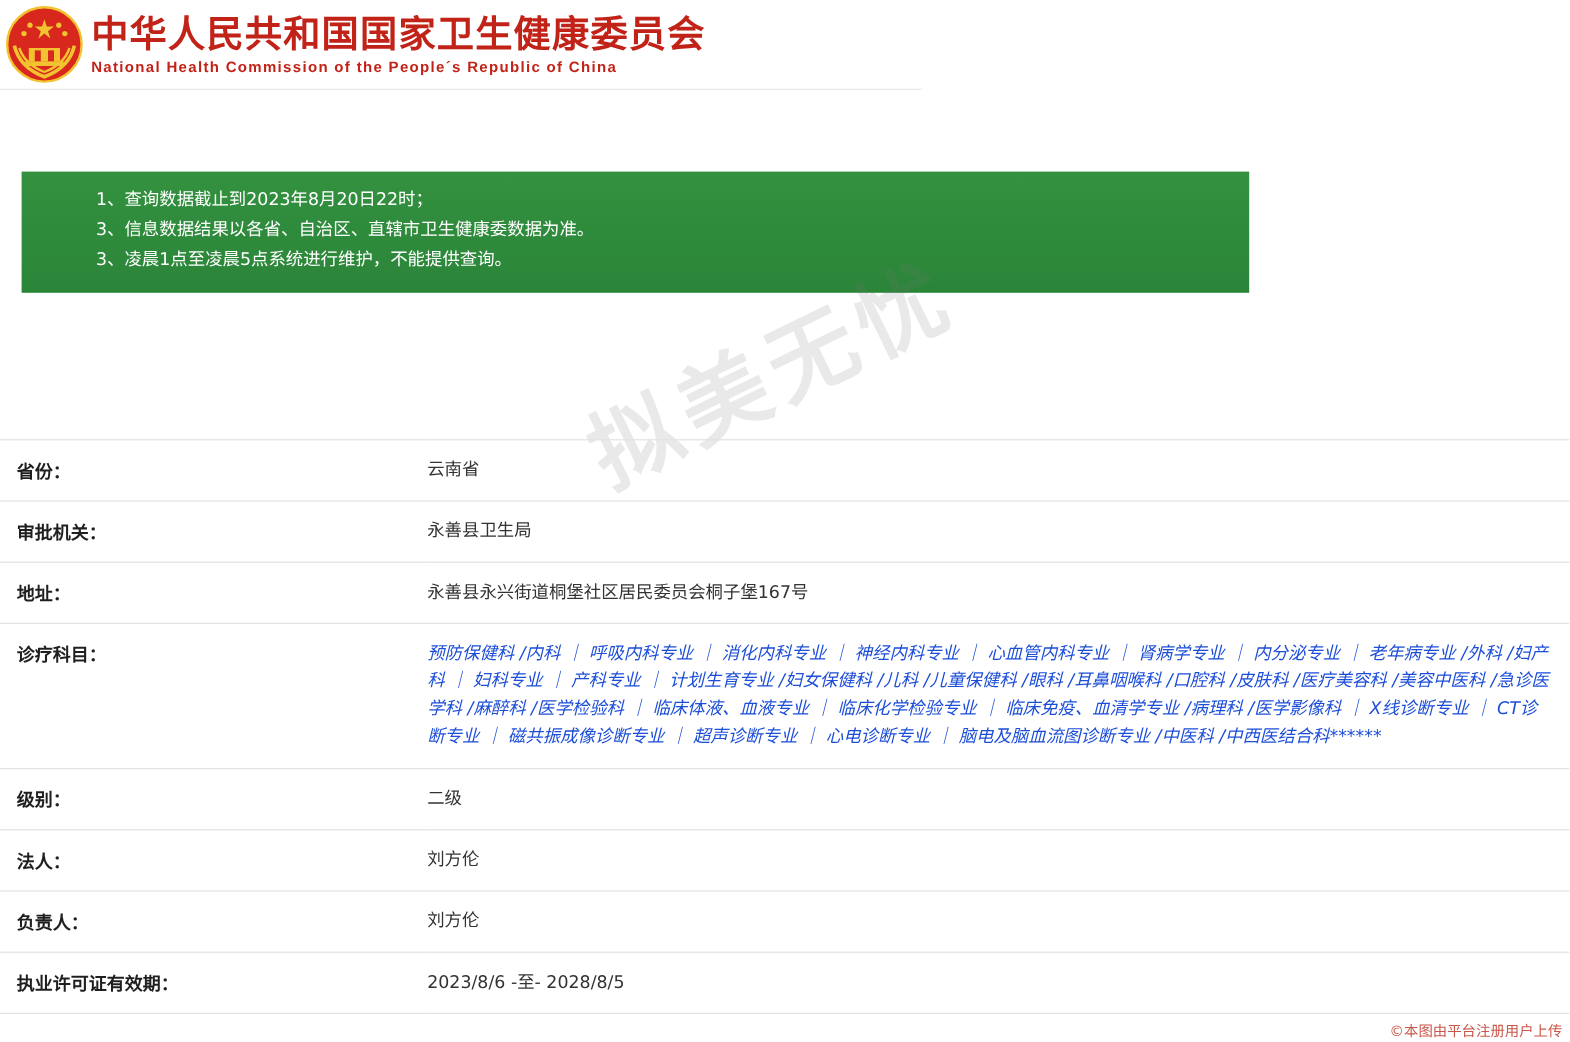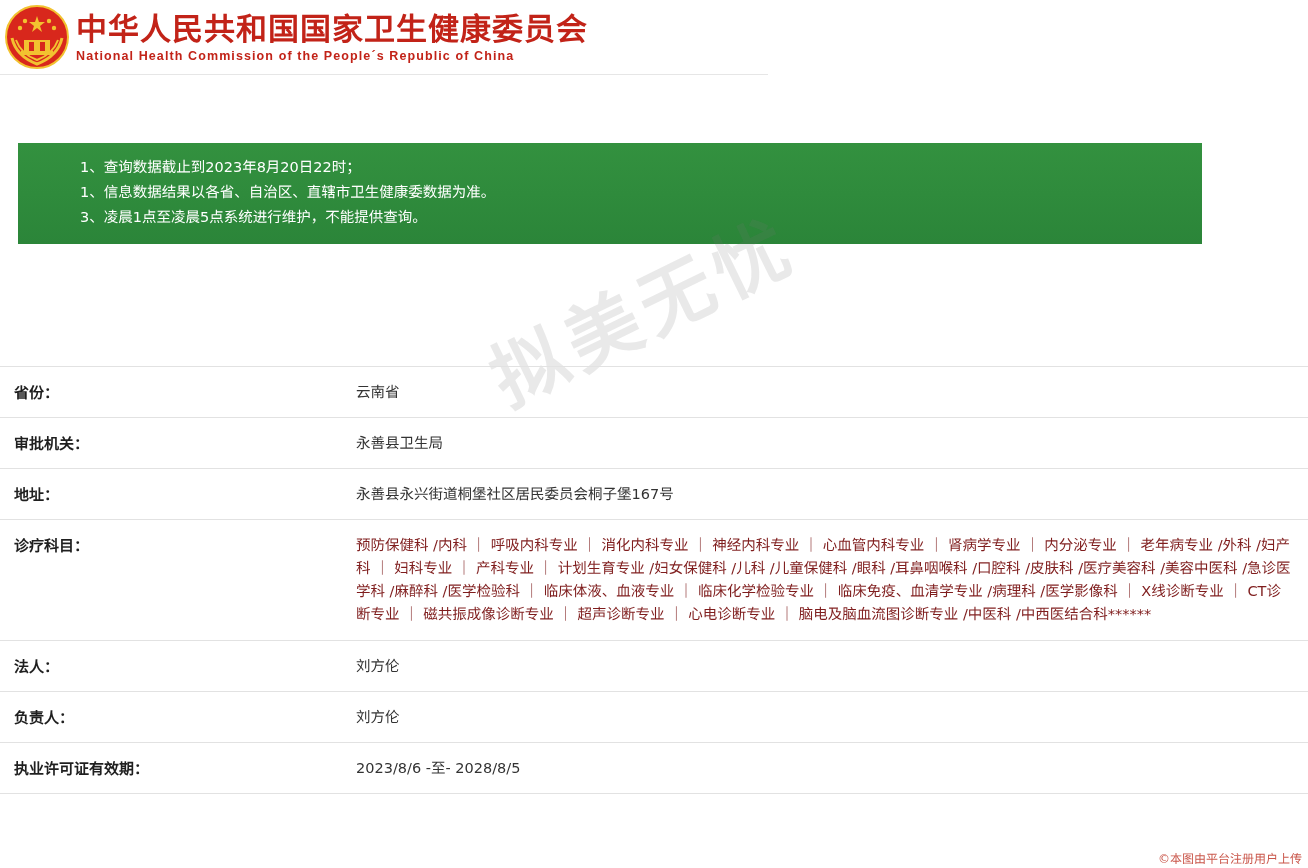--- a/index.html
+++ b/index.html
@@ -59,21 +59,21 @@
     letter-spacing: 1.1px;
     line-height: 18px;
     white-space: nowrap;
   }
 
   
   .notice {
     position: absolute;
     left: 18px;
     top: 143px;
-    width: 1184px;
+    width: 1023px;
     background: #2e8b3d;
     background: linear-gradient(#33913f, #2b8539);
     color: #ffffff;
     padding: 12px 0 14px 0;
     box-sizing: border-box;
   }
   .notice-line {
     font-family: "DejaVu Sans", "Liberation Sans", sans-serif;
     font-size: 14.5px;
     line-height: 25px;
@@ -120,21 +120,22 @@
     white-space: nowrap;
   }
   td.value {
     font-size: 14.5px;
     color: #333333;
     line-height: 22px;
     padding-right: 16px;
   }
   td.value.dept {
     line-height: 23px;
-    color: #7f1d1d;
+    color: #1d4ed8;
+    font-style: italic;
   }
 
   
   .watermark {
     position: absolute;
     left: 470px;
     top: 330px;
     font-family: "DejaVu Sans", "Liberation Sans", sans-serif;
     font-size: 74px;
     font-weight: bold;
@@ -184,21 +185,21 @@
       </svg>
     </div>
     <div class="header-texts">
       <div class="header-cn">中华人民共和国国家卫生健康委员会</div>
       <div class="header-en">National Health Commission of the People´s Republic of China</div>
     </div>
   </div>
 
   <div class="notice">
     <div class="notice-line">1、查询数据截止到2023年8月20日22时；</div>
-    <div class="notice-line">1、信息数据结果以各省、自治区、直辖市卫生健康委数据为准。</div>
+    <div class="notice-line">3、信息数据结果以各省、自治区、直辖市卫生健康委数据为准。</div>
     <div class="notice-line">3、凌晨1点至凌晨5点系统进行维护，不能提供查询。</div>
   </div>
 
 
   <div class="watermark">拟美无忧</div>
 
   <table class="info-table">
     <tbody>
       <tr>
         <td class="label">省份：</td>
@@ -210,20 +211,24 @@
       </tr>
       <tr>
         <td class="label">地址：</td>
         <td class="value">永善县永兴街道桐堡社区居民委员会桐子堡167号</td>
       </tr>
       <tr>
         <td class="label">诊疗科目：</td>
         <td class="value dept">预防保健科 /内科 ｜ 呼吸内科专业 ｜ 消化内科专业 ｜ 神经内科专业 ｜ 心血管内科专业 ｜ 肾病学专业 ｜ 内分泌专业 ｜ 老年病专业 /外科 /妇产科 ｜ 妇科专业 ｜ 产科专业 ｜ 计划生育专业 /妇女保健科 /儿科 /儿童保健科 /眼科 /耳鼻咽喉科 /口腔科 /皮肤科 /医疗美容科 /美容中医科 /急诊医学科 /麻醉科 /医学检验科 ｜ 临床体液、血液专业 ｜ 临床化学检验专业 ｜ 临床免疫、血清学专业 /病理科 /医学影像科 ｜ X线诊断专业 ｜ CT诊断专业 ｜ 磁共振成像诊断专业 ｜ 超声诊断专业 ｜ 心电诊断专业 ｜ 脑电及脑血流图诊断专业 /中医科 /中西医结合科******</td>
       </tr>
       <tr>
+        <td class="label">级别：</td>
+        <td class="value">二级</td>
+      </tr>
+      <tr>
         <td class="label">法人：</td>
         <td class="value">刘方伦</td>
       </tr>
       <tr>
         <td class="label">负责人：</td>
         <td class="value">刘方伦</td>
       </tr>
       <tr>
         <td class="label">执业许可证有效期：</td>
         <td class="value">2023/8/6 -至- 2028/8/5</td>

